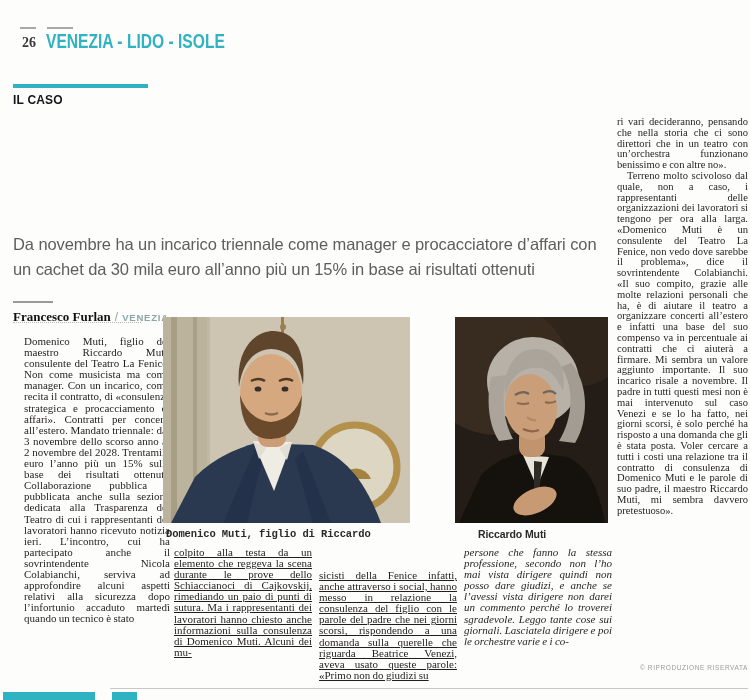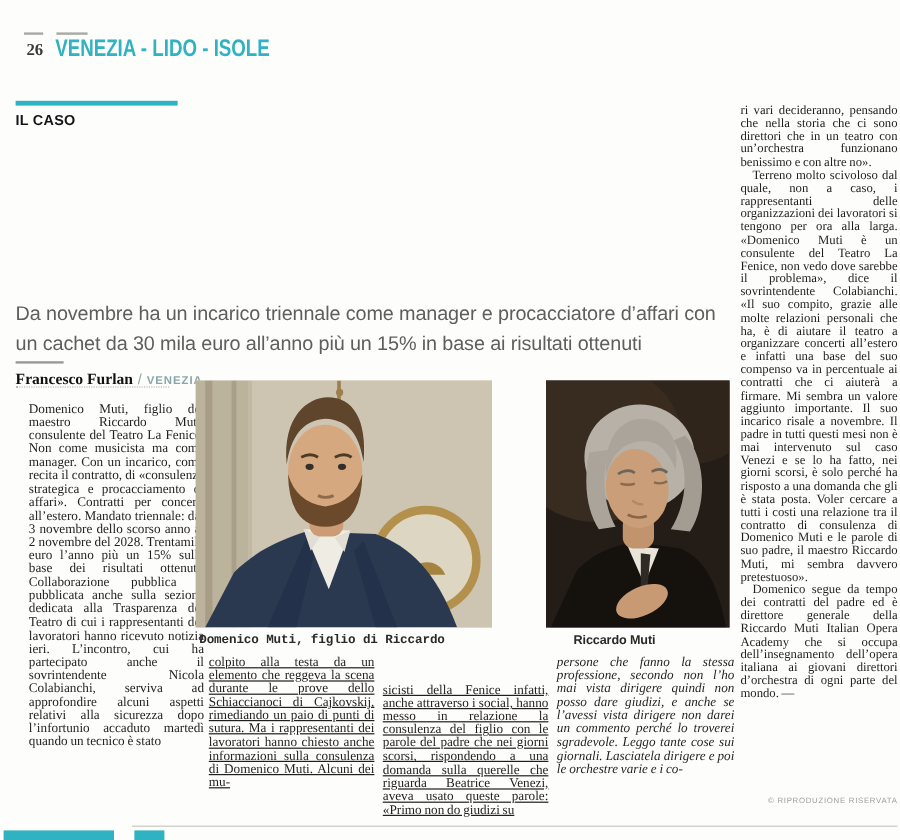--- a/index.html
+++ b/index.html
@@ -20,36 +20,36 @@
   }
   
   .kicker-rule{height:4px;background:#2fb2c1;}
   .kicker{font:700 12px "Liberation Sans", sans-serif;color:#15151a;letter-spacing:.2px;}
   .headline{
     font:700 42px "DejaVu Serif", serif;color:#141416;
     letter-spacing:-1.6px;line-height:52px;white-space:nowrap;
   }
   .subhead{
     font:16.5px "Liberation Sans", sans-serif;color:#5e5e5c;
-    line-height:25px;letter-spacing:-0.1px;margin-top:18px;
+    line-height:25px;letter-spacing:-0.1px;
   }
   
   .byline-dash{width:40px;height:2px;background:#9a9a96;}
   .byline-author{font:700 13px "Liberation Serif", serif;color:#111;margin-top:13px;}
   .byline-sep{font:12px "Liberation Sans", sans-serif;color:#8ba6aa;}
   .byline-location{font:700 9.5px "Liberation Sans", sans-serif;color:#8ba6aa;letter-spacing:.8px;}
   .byline-underline{width:128px;border-bottom:1px dotted #b9b9b4;height:1px;}
   
   .bodycol{
     font:11px/11.1px "Liberation Serif", serif;color:#201f1d;
     text-align:justify;hyphens:auto;-webkit-hyphens:auto;word-spacing:-0.4px;margin-left:11px;
   }
   .rightcol{
     font:10.6px/10.8px "Liberation Serif", serif;color:#201f1d;
-    text-align:justify;hyphens:auto;-webkit-hyphens:auto;word-spacing:-0.4px;
+    text-align:justify;hyphens:auto;-webkit-hyphens:auto;word-spacing:-0.4px;margin-top:29px;
   }
   .rightcol p{margin:0;}
   .rightcol p.indent{text-indent:10px;}
   .caption{font:700 10.5px "Liberation Sans", sans-serif;color:#2a2a28;letter-spacing:-0.1px;}
   .copyright{font:6.5px "Liberation Sans", sans-serif;color:#9c9c98;letter-spacing:.6px;text-align:right;}
   .photo-frame{background:#cdc5b2;overflow:hidden;}
   .photo-frame svg{display:block;}
   .bottom-rule{height:1px;background:#c8c8c4;}
   .next-bar{background:#2fb2c1;}
 </style>
@@ -132,19 +132,18 @@
 </div>
 <div class="abs caption" style="left:458px;top:528px;padding-left:20px;">Riccardo Muti</div>
 
 <div class="abs bodycol" style="left:163px;top:547px;width:138px;text-decoration:underline;">colpito alla testa da un elemento che reggeva la scena durante le prove dello Schiaccianoci di Cajkovskij, rimediando un paio di punti di sutura. Ma i rappresentanti dei lavoratori hanno chiesto anche informazioni sulla consulenza di Domenico Muti. Alcuni dei mu-</div>
 <div class="abs bodycol" style="left:308px;top:570px;width:138px;text-decoration:underline;">sicisti della Fenice infatti, anche attraverso i social, hanno messo in relazione la consulenza del figlio con le parole del padre che nei giorni scorsi, rispondendo a una domanda sulla querelle che riguarda Beatrice Venezi, aveva usato queste parole: «Primo non do giudizi su</div>
 <div class="abs bodycol" style="left:453px;top:547px;width:148px;font-style:italic;">persone che fanno la stessa professione, secondo non l’ho mai vista dirigere quindi non posso dare giudizi, e anche se l’avessi vista dirigere non darei un commento perché lo troverei sgradevole. Leggo tante cose sui giornali. Lasciatela dirigere e poi le orchestre varie e i co-</div>
 
 <div class="abs rightcol" style="left:617px;top:88px;width:131px;height:570px;">
   <p>ri vari decideranno, pensando che nella storia che ci sono direttori che in un teatro con un’orchestra funzionano benissimo e con altre no».</p>
   <p class="indent">Terreno molto scivoloso dal quale, non a caso, i rappresentanti delle organizzazioni dei lavoratori si tengono per ora alla larga. «Domenico Muti è un consulente del Teatro La Fenice, non vedo dove sarebbe il problema», dice il sovrintendente Colabianchi. «Il suo compito, grazie alle molte relazioni personali che ha, è di aiutare il teatro a organizzare concerti all’estero e infatti una base del suo compenso va in percentuale ai contratti che ci aiuterà a firmare. Mi sembra un valore aggiunto importante. Il suo incarico risale a novembre. Il padre in tutti questi mesi non è mai intervenuto sul caso Venezi e se lo ha fatto, nei giorni scorsi, è solo perché ha risposto a una domanda che gli è stata posta. Voler cercare a tutti i costi una relazione tra il contratto di consulenza di Domenico Muti e le parole di suo padre, il maestro Riccardo Muti, mi sembra davvero pretestuoso».</p>
-  <p class="indent">Domenico segue da tempo dei contratti del padre ed è direttore generale della Riccardo Muti Italian Opera Academy che si occupa dell’insegnamento dell’opera italiana ai giovani direttori d’orchestra di ogni parte del mondo. —</p>
 </div>
 <div class="abs copyright" style="left:617px;top:664px;width:131px;">© RIPRODUZIONE RISERVATA</div>
 
 <div class="abs bottom-rule" style="left:110px;top:688px;width:638px;"></div>
 <div class="abs next-bar" style="left:3px;top:692px;width:92px;height:8px;"></div>
 <div class="abs next-bar" style="left:112px;top:692px;width:25px;height:8px;"></div>
 
 </body></html>

